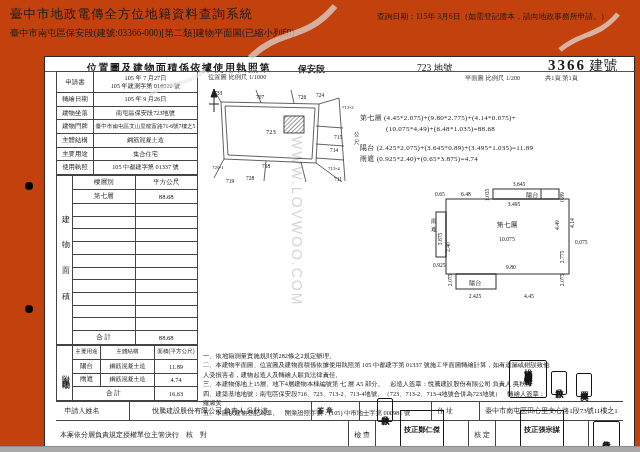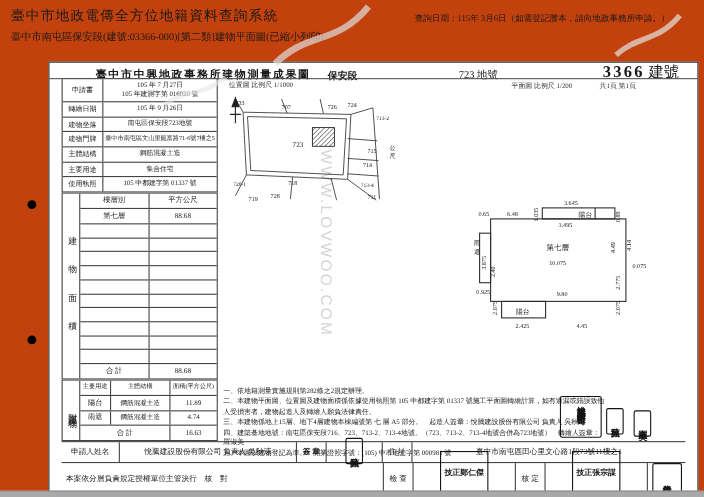--- a/index.html
+++ b/index.html
@@ -46,21 +46,21 @@
   .xc3{font-size:6.4px;}
   .xh{font-size:5.6px;}
   
   .notes{left:158px;top:294px;width:347px;font-size:6.3px;line-height:1.5;}
   .formulas{left:315px;top:56px;width:260px;font-size:7px;line-height:1.55;letter-spacing:.3px;}
   .f-indent{padding-left:26px;}
   .f-gap{height:8px;}
   
   .bottom{left:11px;top:344px;width:567px;border-top:1px solid #444;font-size:7px;}
   .brow{display:flex;border-bottom:1px solid #444;}
-  .brow1{height:18px;}
+  .brow1{height:18px;gap:21px;}
   .brow2{height:27px;}
   .bc{display:flex;align-items:center;justify-content:center;border-left:1px solid #444;text-align:center;overflow:visible;}
   .bc:first-child{border-left:none;}
   
   .seal{border:1.5px solid #151515;border-radius:2px;color:#151515;font-weight:bold;
         display:flex;align-items:center;justify-content:center;background:rgba(255,255,255,.0);}
   .seal-co{left:464px;top:303px;width:36px;height:36px;font-size:9.5px;line-height:11px;}
   .seal-co .vtext{letter-spacing:1px;height:32px;}
   .seal-p{width:14px;height:22px;font-size:7px;line-height:7px;}
   .seal-p1{left:506px;top:314px;}
@@ -84,21 +84,21 @@
 <div id="page">
 
   <div class="abs sys-title">臺中市地政電傳全方位地籍資料查詢系統</div>
   <div class="abs query-date">查詢日期：115年 3月6日（如需登記謄本，請向地政事務所申請。）</div>
   <div class="abs sub-title">臺中市南屯區保安段(建號:03366-000)[第二類]建物平面圖(已縮小列印)</div>
 
   <div class="abs hole hole1"></div>
   <div class="abs hole hole2"></div>
 
   <div class="abs" id="doc">
-    <div class="abs office-title">臺中市中興地政事務所建物測量成果圖</div>
+    <div class="abs office-title">位置圖及建物面積係依據使用執照第</div>
     <div class="abs section-name">保安段</div>
     <div class="abs land-no">723 地號</div>
     <div class="abs bno"><span>3366</span><span class="bno-suffix"> 建號</span></div>
     <div class="abs head-line"></div>
     <div class="abs map-caption">位置圖 比例尺 1/1000</div>
     <div class="abs plan-caption">平面圖 比例尺 1/200</div>
     <div class="abs page-label">共1頁 第1頁</div>
 
     <div class="abs tbl info">
       <div class="irow">
@@ -262,20 +262,27 @@
         <text x="128" y="95">711</text>
         <text x="56" y="82">718</text>
         <text x="40" y="94">728</text>
         <text x="6" y="83" font-size="5">720-1</text>
         <text x="20" y="97">719</text>
         <text x="148" y="50">公</text>
         <text x="148" y="58">尺</text>
       </g>
     </svg>
 
+    <div class="abs formulas">
+      <div>第七層 (4.45*2.075)+(9.80*2.775)+(4.14*0.075)+</div>
+      <div class="f-indent">(10.075*4.49)+(6.48*1.035)=88.68</div>
+      <div class="f-gap"></div>
+      <div>陽台 (2.425*2.075)+(3.645*0.89)+(3.495*1.035)=11.89</div>
+      <div>雨遮 (0.925*2.40)+(0.65*3.875)=4.74</div>
+    </div>
 
     <svg class="abs" style="left:386px;top:120px;" width="192" height="132" viewBox="0 0 192 132">
       <g stroke="#2f2f2f" stroke-width="1" fill="none">
         <rect x="15" y="22" width="123" height="75"></rect>
         <rect x="62" y="12" width="66" height="10"></rect>
         <line x1="110" y1="12" x2="110" y2="22"></line>
         <rect x="25" y="97" width="40" height="15"></rect>
         <rect x="5" y="35" width="10" height="45"></rect>
       </g>
       <g font-size="5.6">

